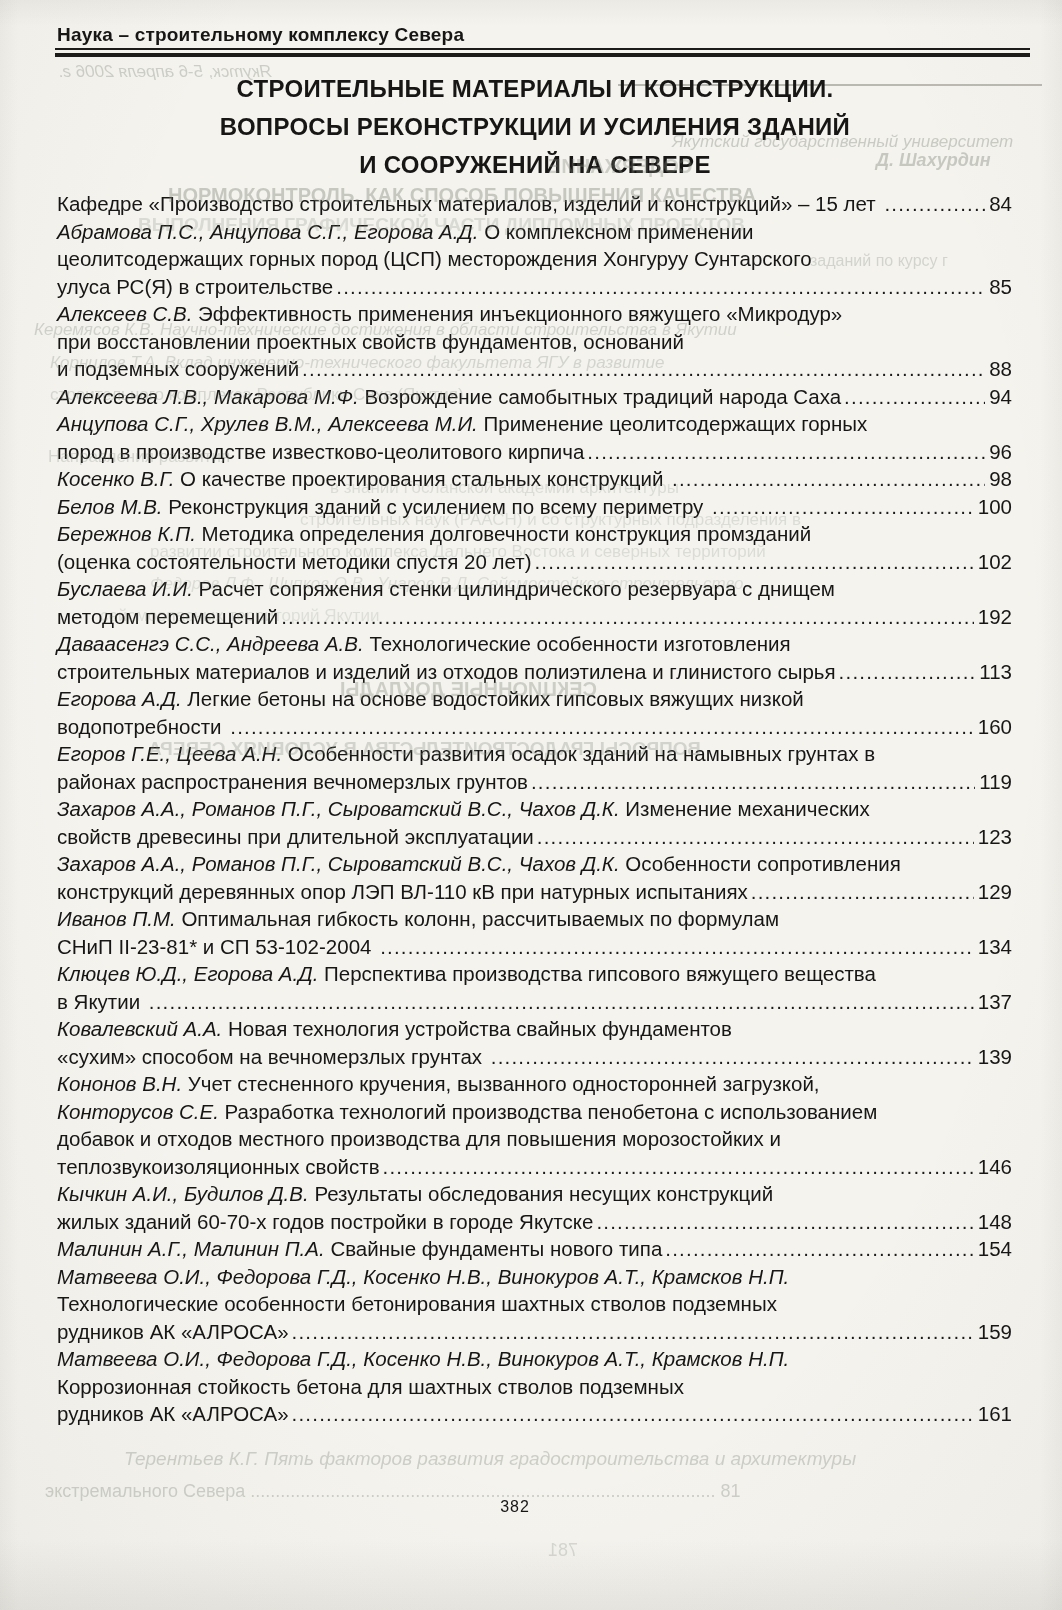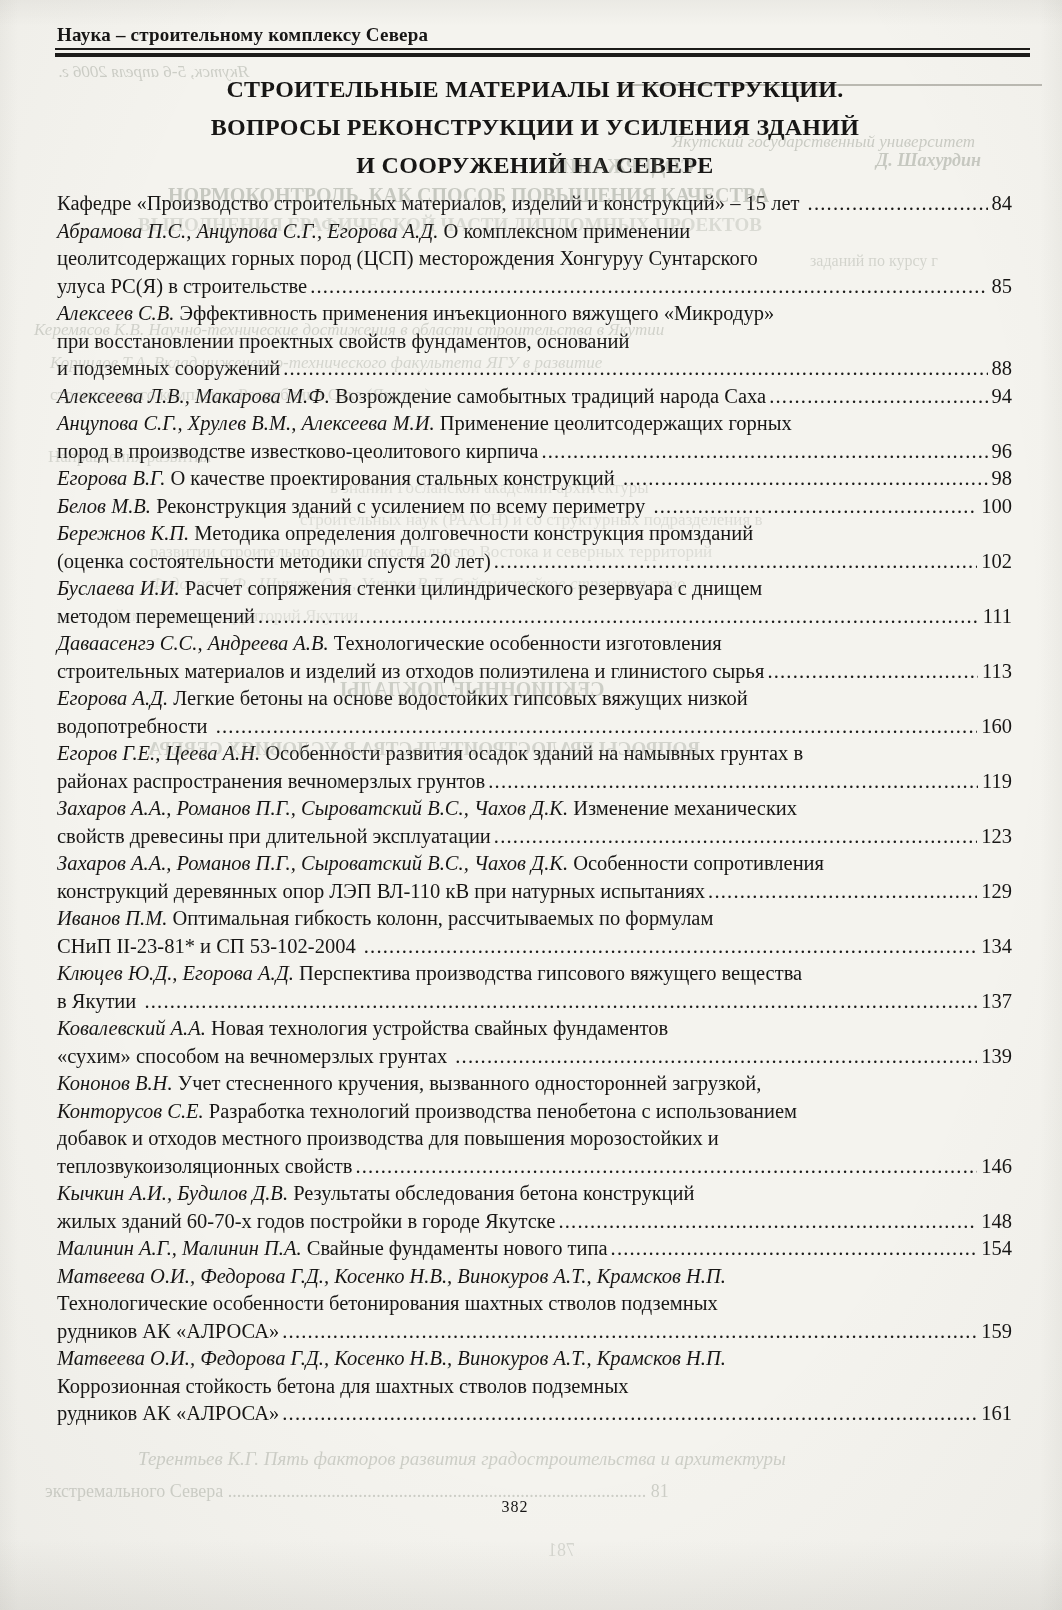--- a/index.html
+++ b/index.html
@@ -1,19 +1,19 @@
 <!DOCTYPE html>
 <html><head>
 <meta charset="utf-8">
 <style>
   html,body{margin:0;padding:0;background:#e7e5df;}
   .page{
     position:relative;width:1062px;height:1610px;overflow:hidden;
     background:#f4f3ee;
-    font-family:Liberation Serif, serif;
+    font-family:Liberation Sans, sans-serif;
     color:#171615;
   }
   .page::before{
     content:"";position:absolute;inset:0;pointer-events:none;
     background:
       linear-gradient(180deg,rgba(110,108,100,.07),rgba(110,108,100,0) 26px),
       linear-gradient(0deg,rgba(110,108,100,.10),rgba(110,108,100,0) 70px),
       linear-gradient(90deg,rgba(110,108,100,.05),rgba(110,108,100,0) 18px,rgba(110,108,100,0) 1040px,rgba(110,108,100,.06)),
       radial-gradient(ellipse at 52% 40%,rgba(0,0,0,0) 60%,rgba(60,58,50,.04) 100%);
   }
@@ -122,21 +122,21 @@
           <span class="tx">Применение цеолитсодержащих горных</span>
         </div>
         <div class="row">
           <span class="tx">пород в производстве известково-цеолитового кирпича</span>
           <span class="leader"></span>
           <span class="pg">96</span>
         </div>
       </div>
       <div class="entry">
         <div class="row">
-          <span class="au">Егорова В.Г. </span>
+          <span class="au">Косенко В.Г. </span>
           <span class="tx">О качестве проектирования стальных конструкций </span>
           <span class="leader"></span>
           <span class="pg">98</span>
         </div>
       </div>
       <div class="entry">
         <div class="row">
           <span class="au">Белов М.В. </span>
           <span class="tx">Реконструкция зданий с усилением по всему периметру </span>
           <span class="leader"></span>
@@ -155,21 +155,21 @@
         </div>
       </div>
       <div class="entry">
         <div class="row">
           <span class="au">Буслаева И.И. </span>
           <span class="tx">Расчет сопряжения стенки цилиндрического резервуара с днищем</span>
         </div>
         <div class="row">
           <span class="tx">методом перемещений</span>
           <span class="leader"></span>
-          <span class="pg">111</span>
+          <span class="pg">192</span>
         </div>
       </div>
       <div class="entry">
         <div class="row">
           <span class="au">Даваасенгэ С.С., Андреева А.В. </span>
           <span class="tx">Технологические особенности изготовления</span>
         </div>
         <div class="row">
           <span class="tx">строительных материалов и изделий из отходов полиэтилена и глинистого сырья</span>
           <span class="leader"></span>
@@ -269,21 +269,21 @@
         </div>
         <div class="row">
           <span class="tx">теплозвукоизоляционных свойств</span>
           <span class="leader"></span>
           <span class="pg">146</span>
         </div>
       </div>
       <div class="entry">
         <div class="row">
           <span class="au">Кычкин А.И., Будилов Д.В. </span>
-          <span class="tx">Результаты обследования бетона конструкций</span>
+          <span class="tx">Результаты обследования несущих конструкций</span>
         </div>
         <div class="row">
           <span class="tx">жилых зданий 60-70-х годов постройки в городе Якутске</span>
           <span class="leader"></span>
           <span class="pg">148</span>
         </div>
       </div>
       <div class="entry">
         <div class="row">
           <span class="au">Малинин А.Г., Малинин П.А. </span>
@@ -333,16 +333,16 @@
     <span class="ghost" style="left: 50px; top: 353px; font-size: 17px; opacity: 0.27; font-style: italic;">Корнилов Т.А. Вклад инженерно-технического факультета ЯГУ в развитие</span>
     <span class="ghost" style="left: 50px; top: 385px; font-size: 17px; opacity: 0.26;">строительного комплекса Республики Саха (Якутия)</span>
     <span class="ghost" style="left: 48px; top: 447px; font-size: 17px; opacity: 0.26;">Направления развития</span>
     <span class="ghost" style="left: 330px; top: 478px; font-size: 17px; opacity: 0.2;">в знании Госланской академии архитектуры</span>
     <span class="ghost" style="left: 300px; top: 510px; font-size: 17px; opacity: 0.2;">строительных наук (РААСН) и со структурных подразделения в</span>
     <span class="ghost" style="left: 150px; top: 542px; font-size: 17px; opacity: 0.2;">развитии строительного комплекса Дальнего Востока и северных территорий</span>
     <span class="ghost" style="left: 150px; top: 574px; font-size: 17px; opacity: 0.2; font-style: italic;">Федоров Л.Ф., Шипков О.В., Унаров В.Д. Сейсмостойкое строительство</span>
     <span class="ghost" style="left: 100px; top: 606px; font-size: 17px; opacity: 0.18;">сейсмоопасных территорий Якутии</span>
     <span class="ghost" style="left: 340px; top: 678px; font-size: 20px; opacity: 0.33; font-weight: 700; transform: scaleX(-1);">СЕКЦИОННЫЕ ДОКЛАДЫ</span>
     <span class="ghost" style="left: 148px; top: 738px; font-size: 19px; opacity: 0.28; font-weight: 700; transform: scaleX(-1);">ВОПРОСЫ ГРАДОСТРОИТЕЛЬСТВА В УСЛОВИЯХ СЕВЕРА</span>
-    <span class="ghost" style="left: 138px; top: 1448px; font-size: 19px; opacity: 0.33; font-style: italic;">Терентьев К.Г. Пять факторов развития градостроительства и архитектуры</span>
+    <span class="ghost" style="left: 124px; top: 1448px; font-size: 19px; opacity: 0.33; font-style: italic;">Терентьев К.Г. Пять факторов развития градостроительства и архитектуры</span>
     <span class="ghost" style="left: 45px; top: 1481px; font-size: 18px; opacity: 0.33;">экстремального Севера ............................................................................................. 81</span>
     <span class="ghost" style="left: 548px; top: 1540px; font-size: 18px; opacity: 0.25; transform: scaleX(-1);">781</span>
   </div>
 
 </body></html>

